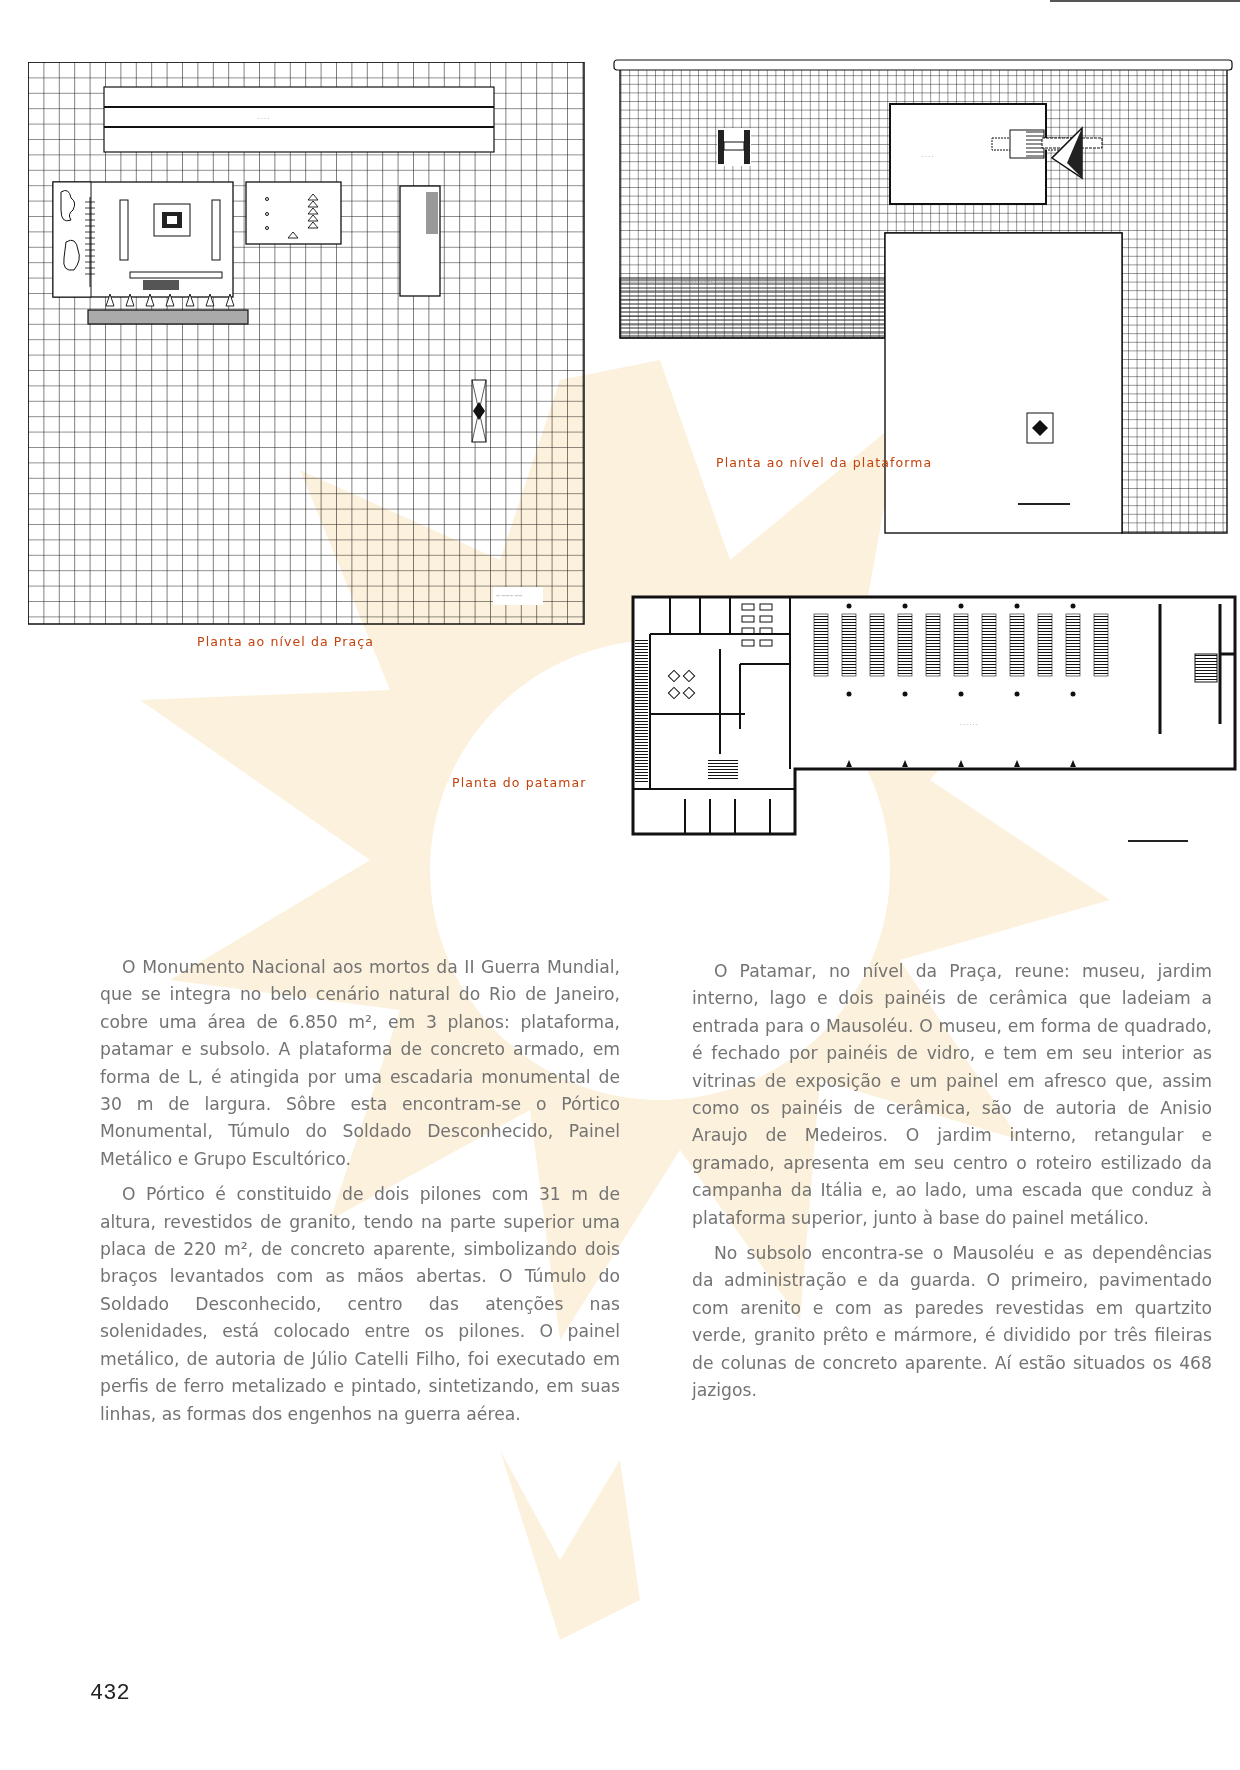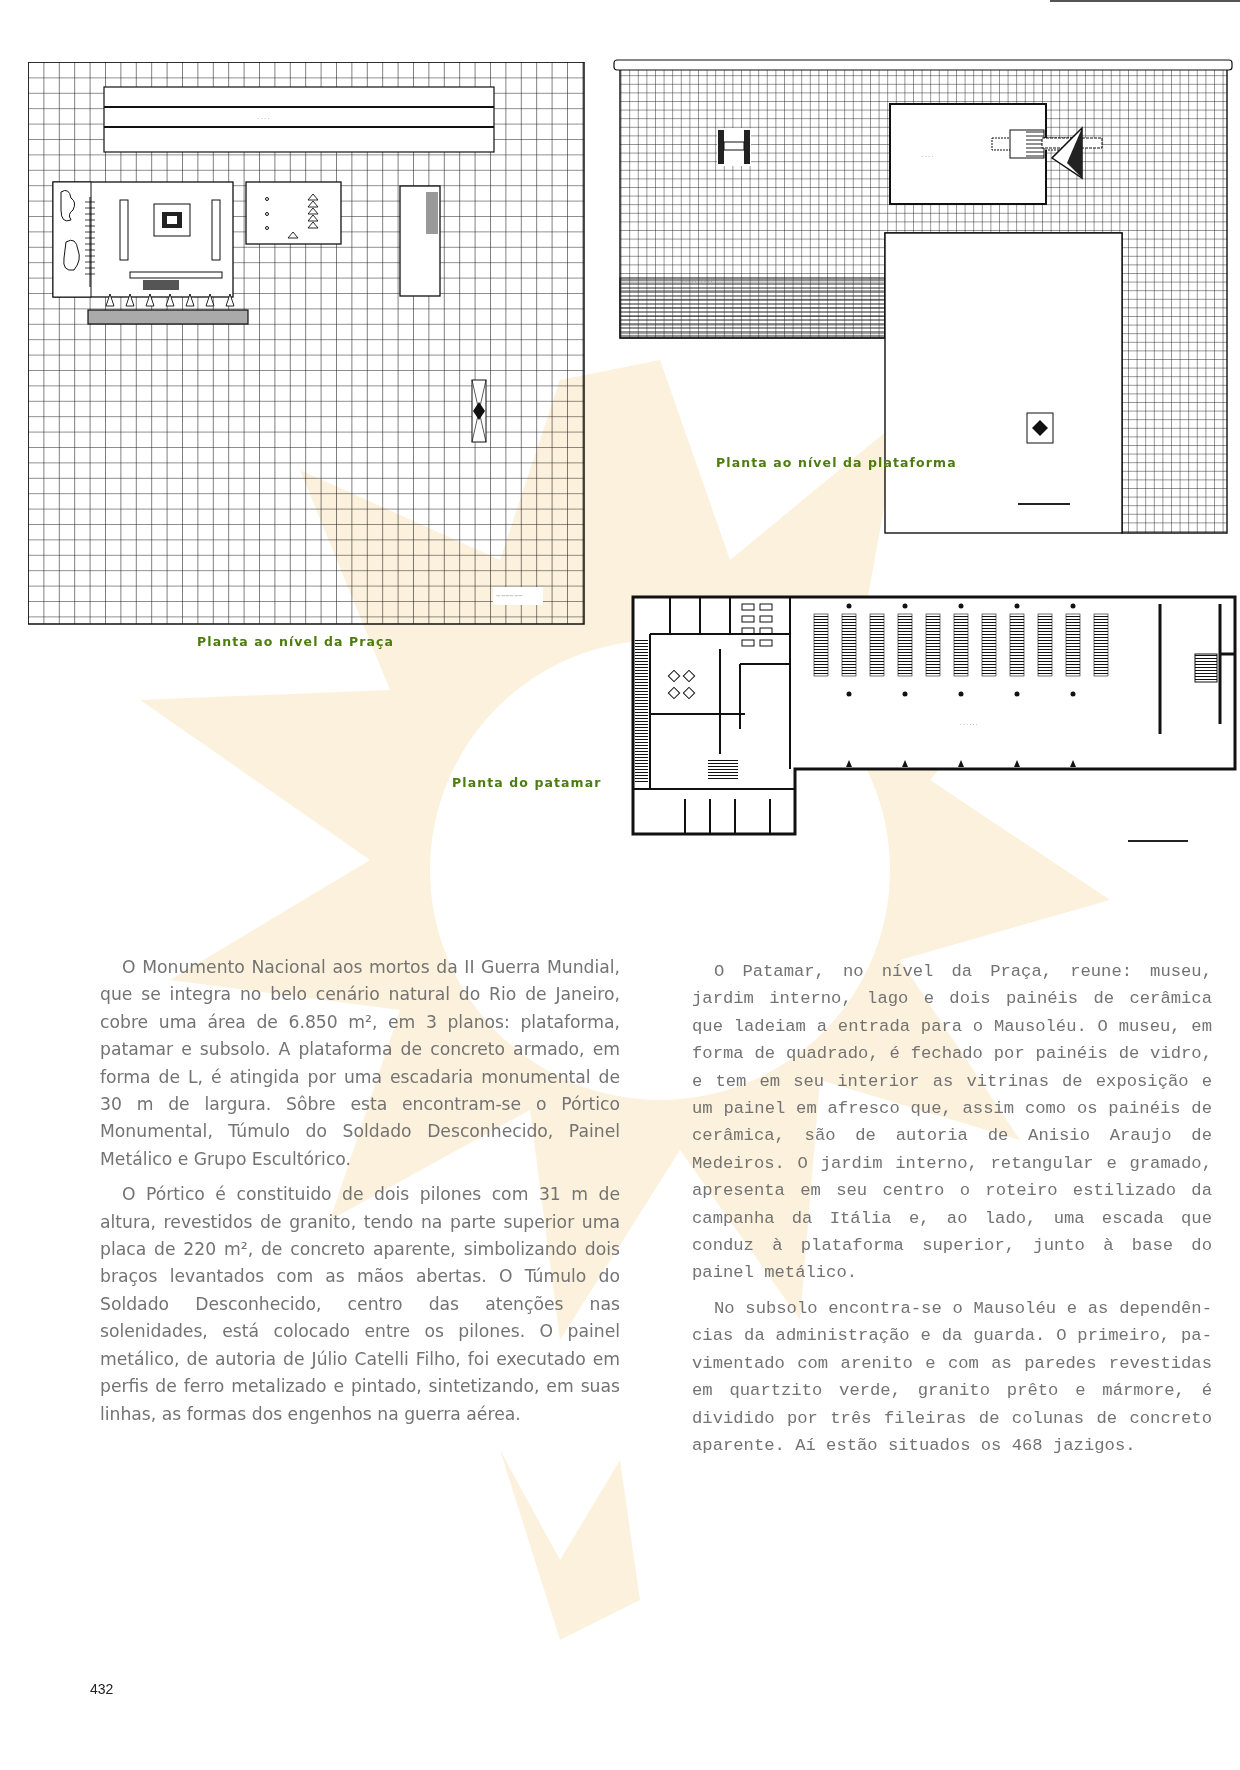--- a/index.html
+++ b/index.html
@@ -6,26 +6,26 @@
   html, body { width: 1240px; height: 1770px; background: #ffffff; overflow: hidden; }
   body { position: relative; font-family: "DejaVu Sans", "Liberation Sans", sans-serif; color: #2a2a2a; }
 
   .topline { position: absolute; left: 1050px; top: 0; width: 190px; height: 2px; background: #555; }
 
   .watermark { position: absolute; left: 0; top: 0; width: 1240px; height: 1770px; pointer-events: none; z-index: 0; }
 
   .plan { position: absolute; z-index: 1; }
   .plan svg { display: block; }
 
-  .caption { position: absolute; z-index: 2; font-size: 12.5px; font-weight: bold; letter-spacing: 1.1px; color: #4d7c0f; white-space: nowrap; }
+  .caption { position: absolute; z-index: 2; font-size: 12.5px; font-weight: normal; letter-spacing: 1.1px; color: #c2410c; white-space: nowrap; }
 
   .col { position: absolute; z-index: 2; width: 520px; font-size: 17.2px; line-height: 27.4px; color: #737373; text-align: justify; }
   .col p { text-indent: 22px; margin-bottom: 8px; hyphens: manual; }
 
-  .page-num { position: absolute; left: 90px; top: 1681px; font-family: Liberation Sans, sans-serif; font-size: 14px; color: #222; z-index: 2; }
+  .page-num { position: absolute; left: 90px; top: 1681px; font-family: Liberation Mono, monospace; font-size: 22px; color: #222; z-index: 2; }
 </style>
 </head>
 <body>
 
 <div class="topline"></div>
 
 <svg class="watermark" viewBox="0 0 1240 1770">
   <g fill="#FBEFD6" opacity="0.85">
     <polygon points="660,360 730,560 900,420 860,640 1080,600 930,780 1110,900 900,960 1020,1140 820,1080 800,1320 680,1150 560,1340 530,1110 330,1220 400,1010 170,980 370,860 140,700 390,690 300,470 500,560 560,380"></polygon>
   </g>
@@ -253,18 +253,18 @@
 </div>
 
 <div class="caption" style="left:452px; top:775px;">Planta do patamar</div>
 <div style="position:absolute; left:1128px; top:840px; width:60px; height:2px; background:#222; z-index:2;"></div>
 
 <div class="col" style="left:100px; top:954px;">
   <p>O Monumento Nacional aos mortos da II Guerra Mundial, que se integra no belo cenário natural do Rio de Janeiro, cobre uma área de 6.850 m², em 3 planos: plataforma, patamar e subsolo.  A plataforma de concreto armado, em forma de L, é atingida por uma escadaria monumental de 30 m de largura.  Sôbre esta encontram-se o Pórtico Monumental, Túmulo do Soldado Desconhecido, Painel Metálico e Grupo Escul­tórico.</p>
   <p>O Pórtico é constituido de dois pilones com 31 m de altura, revestidos de granito, tendo na parte supe­rior uma placa de 220 m², de concreto aparente, sim­bolizando dois braços levantados com as mãos abertas. O Túmulo do Soldado Desconhecido, centro das aten­ções nas solenidades, está colocado entre os pilones. O painel metálico, de autoria de Júlio Catelli Filho, foi executado em perfis de ferro metalizado e pintado, sintetizando, em suas linhas, as formas dos engenhos na guerra aérea.</p>
 </div>
 
-<div class="col" style="left:692px; top:958px;font-family:Liberation Mono, monospace;">
+<div class="col" style="left:692px; top:958px;">
   <p>O Patamar, no nível da Praça, reune: museu, jardim interno, lago e dois painéis de cerâmica que ladeiam a entrada para o Mausoléu.  O museu, em forma de quadrado, é fechado por painéis de vidro, e tem em seu interior as vitrinas de exposição e um painel em afresco que, assim como os painéis de cerâmica, são de autoria de Anisio Araujo de Medeiros.  O jardim in­terno, retangular e gramado, apresenta em seu centro o roteiro estilizado da campanha da Itália e, ao lado, uma escada que conduz à plataforma superior, junto à base do painel metálico.</p>
   <p>No subsolo encontra-se o Mausoléu e as dependên­cias da administração e da guarda.  O primeiro, pa­vimentado com arenito e com as paredes revestidas em quartzito verde, granito prêto e mármore, é divi­dido por três fileiras de colunas de concreto aparente. Aí estão situados os 468 jazigos.</p>
 </div>
 
 <div class="page-num">432</div>
 
 </body></html>

